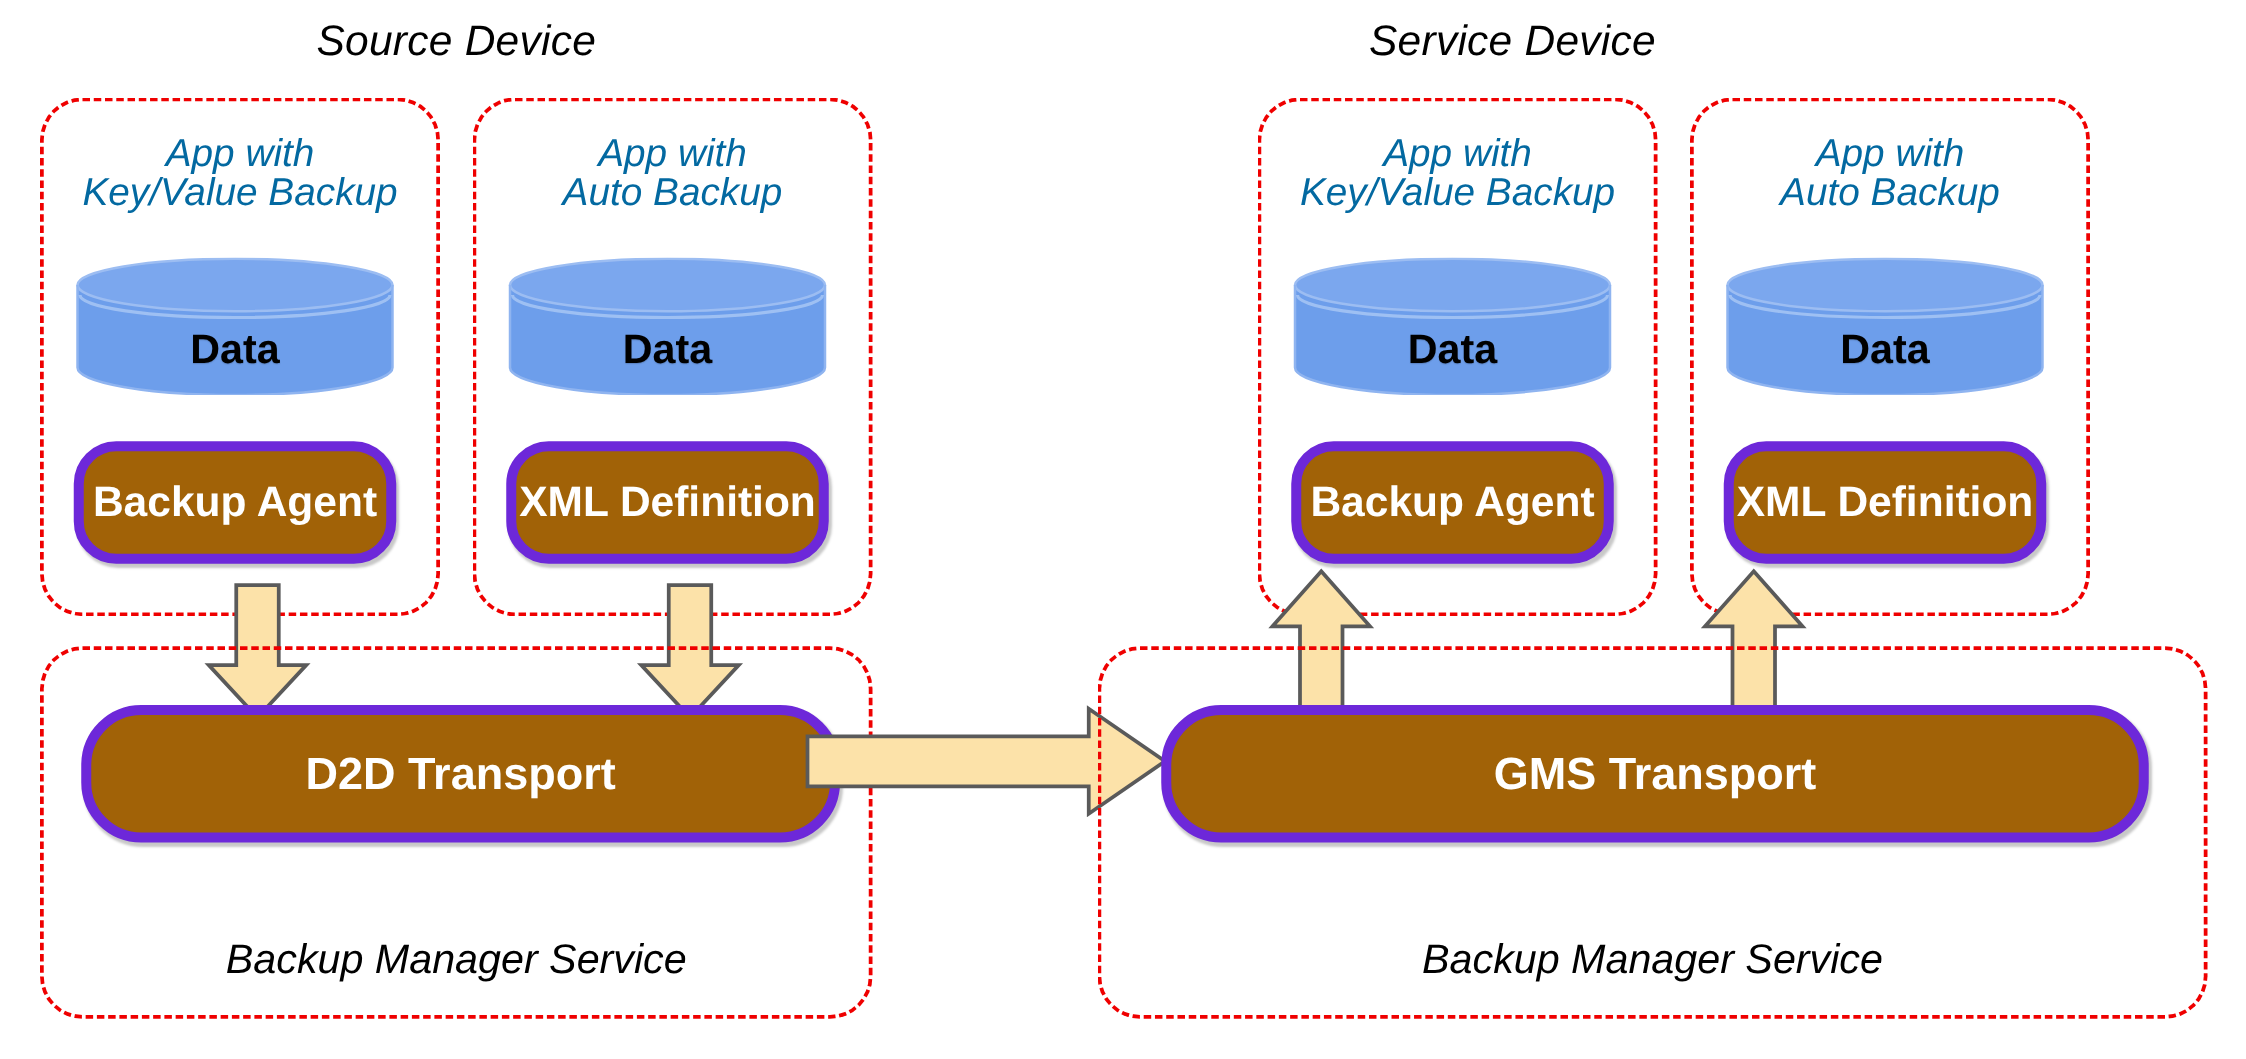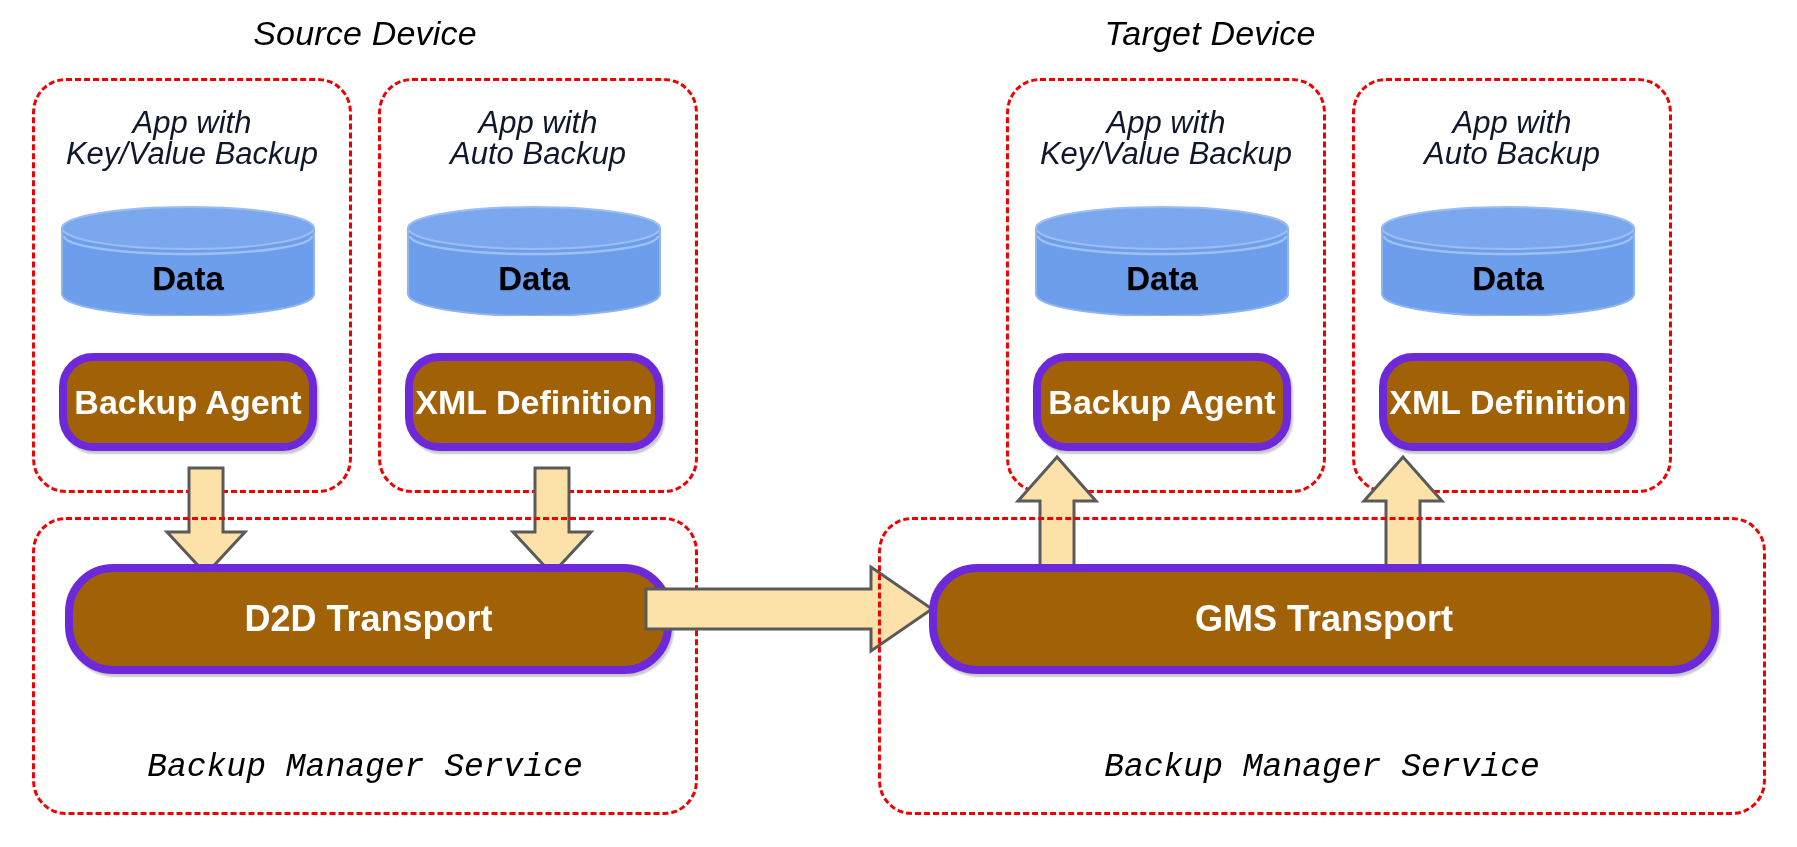--- a/index.html
+++ b/index.html
@@ -42,35 +42,35 @@
 
   .app-label {
     position: absolute;
     left: 0;
     right: 0;
     top: 26px;
     text-align: center;
     font-style: italic;
     font-size: 31px;
     line-height: 1.0;
-    color: #0f172a;
+    color: #0369a1;
     white-space: pre-line;
     font-family: "Liberation Sans", sans-serif;
   }
 
   .bms-label {
     position: absolute;
     left: 0;
     right: 0;
     bottom: 26px;
     text-align: center;
     font-style: italic;
     font-size: 33px;
     color: #000000;
-    font-family: Liberation Mono, monospace;
+    font-family: Liberation Sans, sans-serif;
   }
 
   
   .cylinder {
     position: absolute;
   }
   .cyl-svg { display: block; }
   .cyl-label {
     position: absolute;
     left: 0;
@@ -183,21 +183,21 @@
     </div>
     <div class="bms-label">Backup Manager Service</div>
   </div>
 
   <div class="arrow" style="left:644px; top:565px; width:290px; height:88px;">
     <svg viewBox="0 0 290 88" width="290" height="88" aria-hidden="true">
       <polygon class="arrow-shape" points="2,24 227,24 227,2 288,44 227,86 227,64 2,64"></polygon>
     </svg>
   </div>
 
-  <div class="device-title" style="left:1000px; top:14px; width:420px;">Target Device</div>
+  <div class="device-title" style="left:1000px; top:14px; width:420px;">Service Device</div>
 
   <div class="dashed-box" style="left:1006px; top:78px; width:320px; height:415px;">
     <div class="app-label">App with
 Key/Value Backup</div>
 
     <div class="cylinder" style="left:25px; top:125px; width:256px; height:110px;">
       <svg class="cyl-svg" viewBox="0 0 256 110" width="256" height="110" aria-hidden="true">
         <path d="M2,22 L2,88 A126,22 0 0 0 254,88 L254,22 Z" fill="#6d9eeb"></path>
         <ellipse cx="128" cy="22" rx="126" ry="21" fill="#7ba7ee"></ellipse>
         <ellipse cx="128" cy="22" rx="126" ry="21" fill="none" stroke="#9cbdf2" stroke-width="2"></ellipse>

